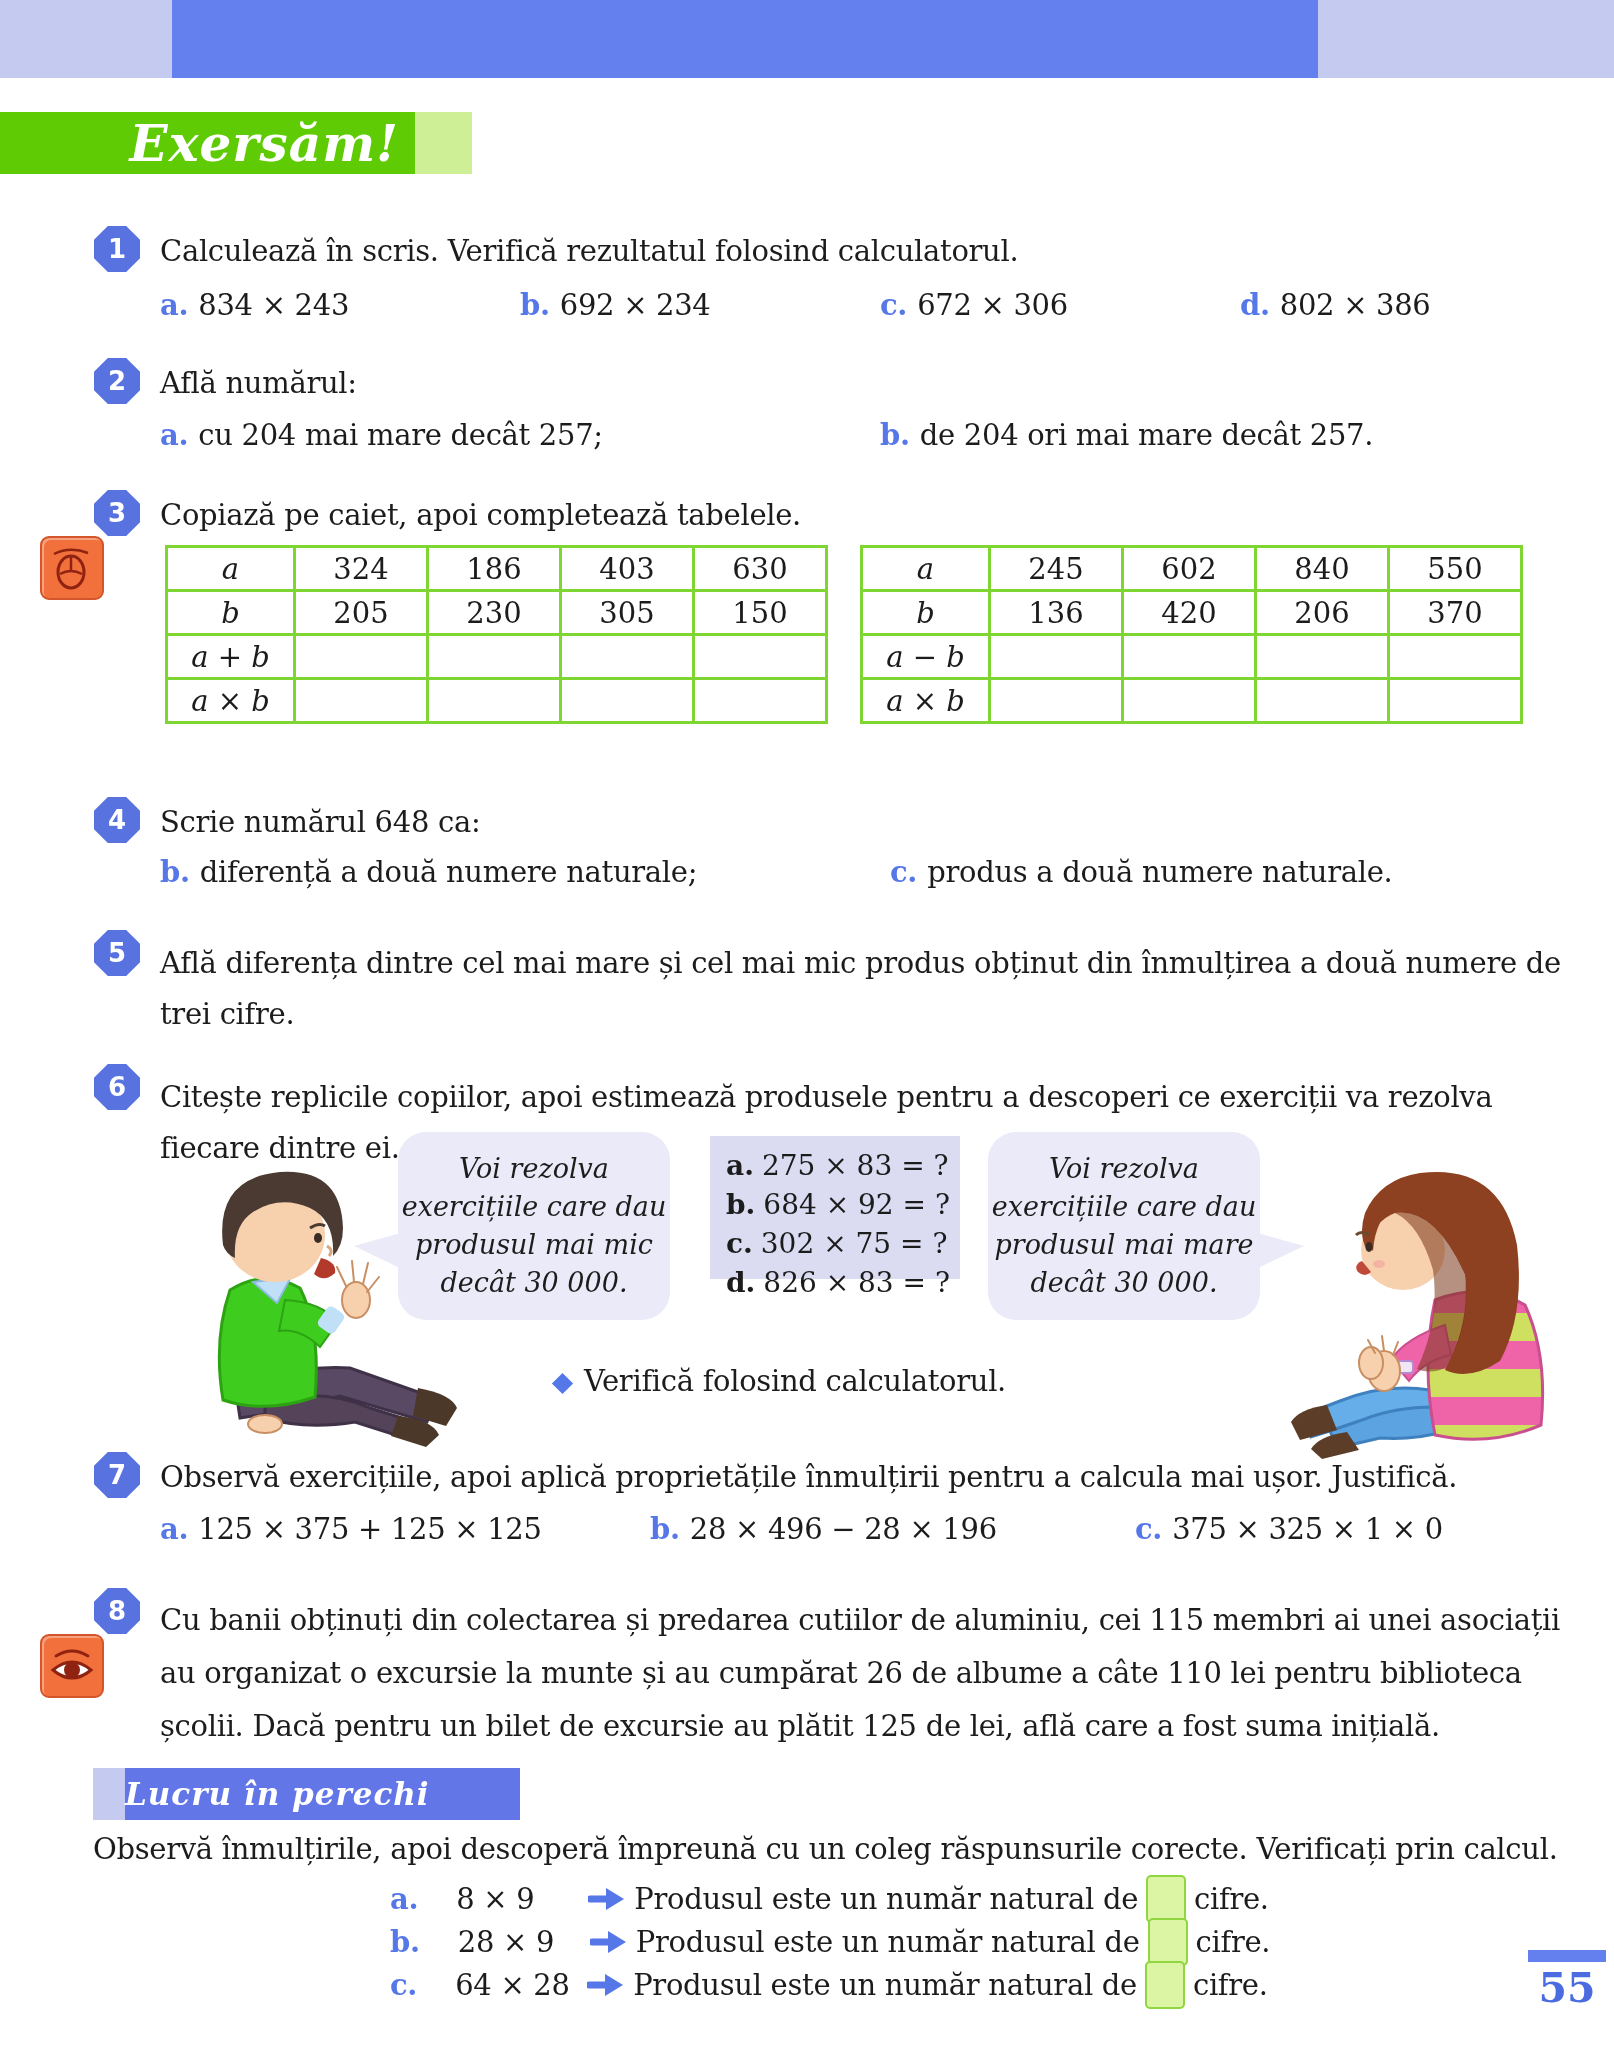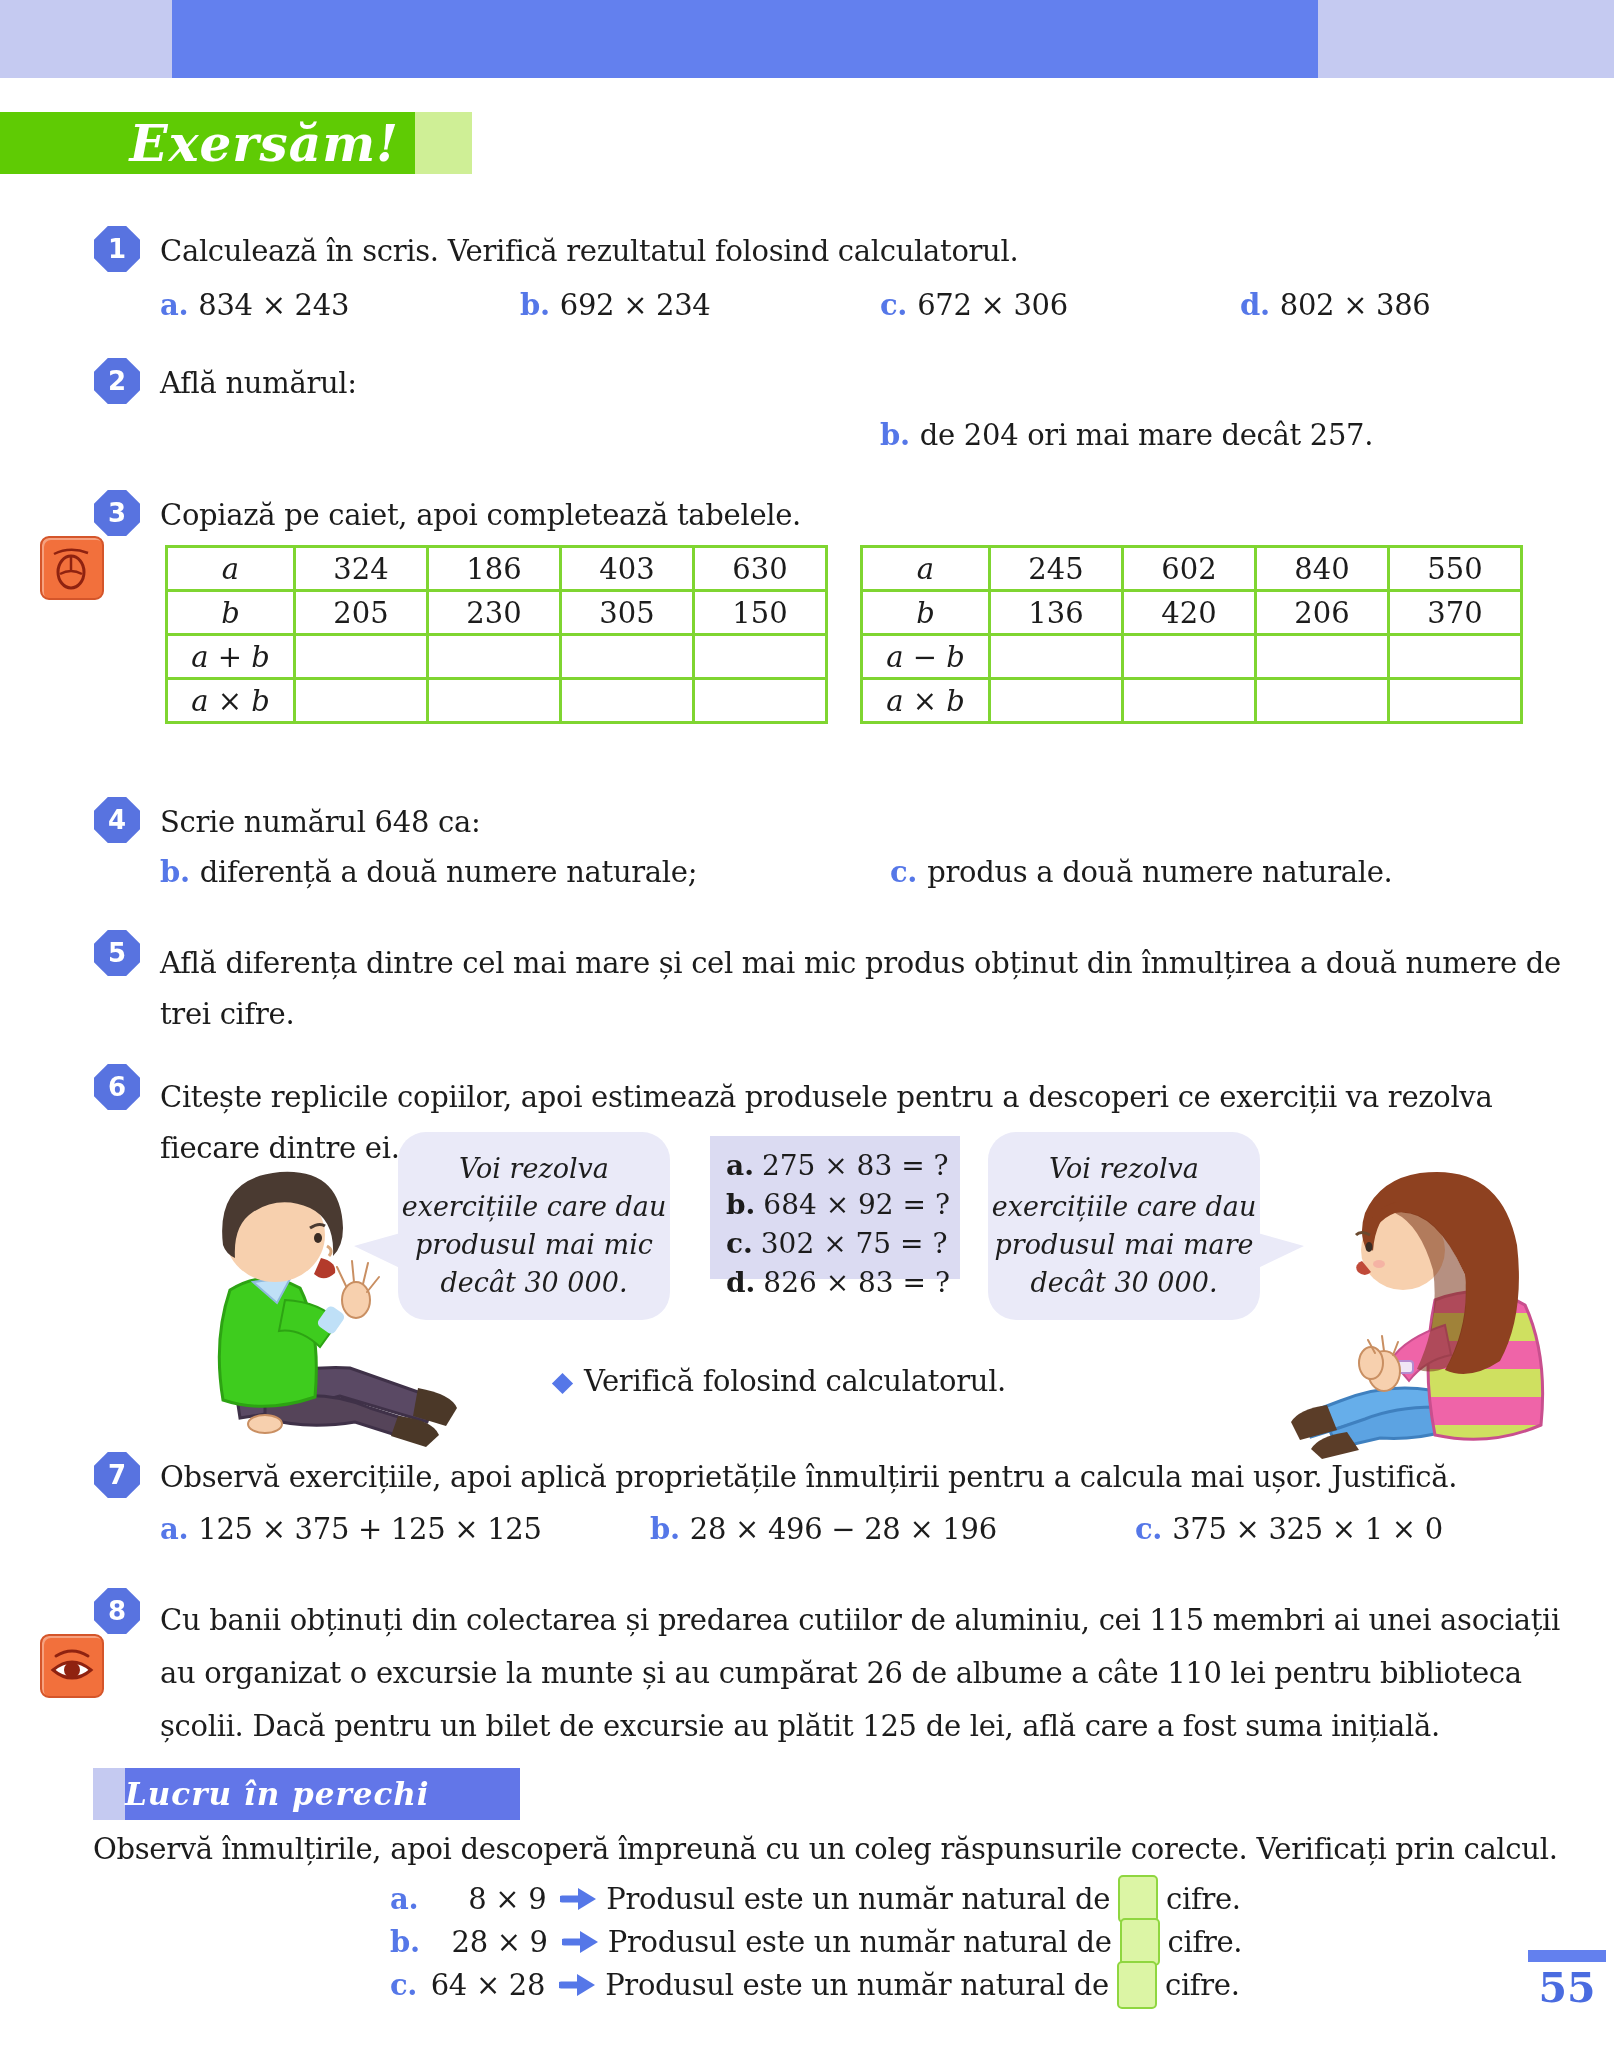--- a/index.html
+++ b/index.html
@@ -56,21 +56,21 @@
            transform:rotate(45deg);margin-right:14px;}
 
   
   .pair-sq{position:absolute;left:93px;top:1768px;width:32px;height:52px;background:#c5caf1;}
   .pair-banner{position:absolute;left:125px;top:1768px;width:395px;height:52px;background:#6276e8;
                display:flex;align-items:center;box-sizing:border-box;}
   .pair-title{color:#fff;font-size:31px;font-weight:bold;font-style:italic;letter-spacing:1px;}
 
   .pair-row{position:absolute;left:390px;height:46px;display:flex;align-items:center;
             font-size:29px;letter-spacing:-0.3px;white-space:nowrap;}
-  .expr{display:inline-block;width:118px;text-align:right;margin-right:4px;}
+  .expr{display:inline-block;width:118px;text-align:left;margin-right:4px;margin-left:28px;}
   .arrow-icon{margin:0 10px;}
   .abox{display:inline-block;width:36px;height:44px;background:#dcf5a5;border:2px solid #8fd640;
         border-radius:5px;margin:0 8px;}
 
   .foot-bar{position:absolute;left:1528px;top:1950px;width:78px;height:12px;background:#6380ee;}
   .page-num{position:absolute;left:1528px;top:1964px;width:78px;text-align:center;
             color:#4a6ce0;font-size:41px;font-weight:bold;}
 
   .char{position:absolute;}
 </style>
@@ -89,20 +89,21 @@
 
   <div class="badge" style="top:226px">1</div>
   <div class="t" style="left:160px;top:234px">Calculează în scris. Verifică rezultatul folosind calculatorul.</div>
   <div class="t" style="left:160px;top:288px"><span class="lbl">a.</span><span>834 × 243</span></div>
   <div class="t" style="left:520px;top:288px"><span class="lbl">b.</span><span>692 × 234</span></div>
   <div class="t" style="left:880px;top:288px"><span class="lbl">c.</span><span>672 × 306</span></div>
   <div class="t" style="left:1240px;top:288px"><span class="lbl">d.</span><span>802 × 386</span></div>
 
   <div class="badge" style="top:358px">2</div>
   <div class="t" style="left:160px;top:366px">Află numărul:</div>
+  <div class="t" style="left:160px;top:418px"><span class="lbl">a.</span><span>cu 204 mai mare decât 257;</span></div>
   <div class="t" style="left:880px;top:418px"><span class="lbl">b.</span><span>de 204 ori mai mare decât 257.</span></div>
 
   <div class="badge" style="top:490px">3</div>
   <div class="t" style="left:160px;top:498px">Copiază pe caiet, apoi completează tabelele.</div>
 
   <div class="side-icon" style="top:536px">
     <svg width="48" height="48" viewBox="0 0 48 48">
       <ellipse cx="23" cy="28" rx="13" ry="16" fill="none" stroke="#8f2210" stroke-width="3"></ellipse>
       <path d="M23,12 L23,28 M12,30 Q23,24 34,30" fill="none" stroke="#8f2210" stroke-width="2.5"></path>
       <path d="M6,10 Q22,2 40,9" fill="none" stroke="#8f2210" stroke-width="2.5"></path>

